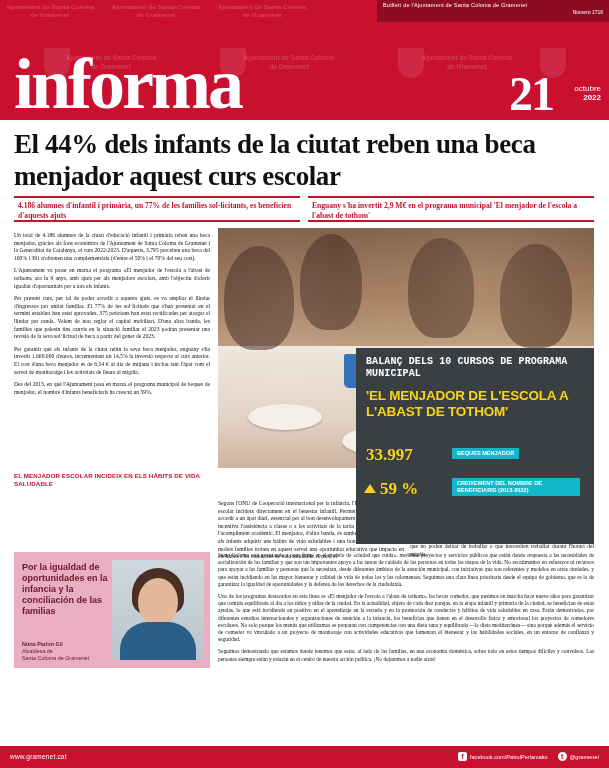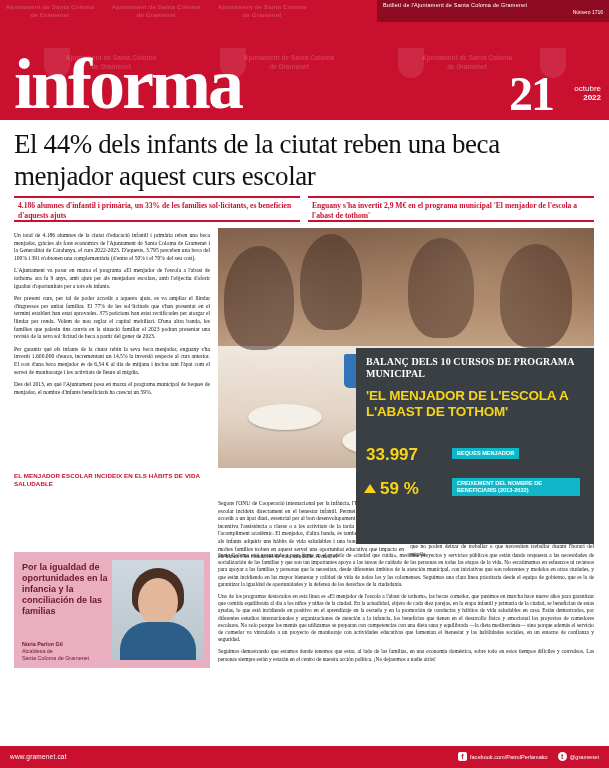--- a/index.html
+++ b/index.html
@@ -97,21 +97,21 @@
     text-align: right;
   }
   .masthead .monthyear .y { font-weight: bold; }
 
   
   .headline {
     position: absolute; left: 14px; top: 128px;
     width: 580px;
     color: #111111;
     font-family: "Liberation Serif", serif;
-    font-weight: normal;
+    font-weight: bold;
     font-size: 27px;
     line-height: 32px;
     letter-spacing: -0.4px;
   }
 
   
   .subheads {
     position: absolute; left: 14px; top: 196px;
     width: 580px; height: 26px;
   }
@@ -195,42 +195,42 @@
   
   .balanc {
     position: absolute; left: 356px; top: 348px;
     width: 238px; height: 196px;
     background: #3a3f44;
     color: #ffffff;
     overflow: hidden;
   }
   .balanc .title {
     position: absolute; left: 10px; top: 8px; width: 218px;
-    font-family: Liberation Serif, serif;
+    font-family: Liberation Mono, monospace;
     font-weight: bold;
     font-size: 10px;
     line-height: 12px;
     letter-spacing: .1px;
   }
   .balanc .slogan {
     position: absolute; left: 10px; top: 40px; width: 218px;
     color: #f7d417;
     font-family: "Liberation Sans", sans-serif;
     font-weight: bold;
     font-size: 13.5px;
     line-height: 16px;
     letter-spacing: -0.2px;
   }
   .stat {
     position: absolute; left: 0; width: 238px; height: 30px;
   }
   .stat .val {
     position: absolute; left: 10px; top: 2px;
     color: #f7d417;
-    font-family: Liberation Sans, sans-serif;
+    font-family: Liberation Serif, serif;
     font-weight: bold;
     font-size: 17px;
     line-height: 22px;
   }
   .stat .tag {
     position: absolute; top: 6px;
     background: #10b7c8;
     color: #ffffff;
     font-family: "Liberation Sans", sans-serif;
     font-weight: bold;
@@ -383,21 +383,21 @@
     <div class="bignum">21</div>
     <div class="monthyear">
       <div>octubre</div>
       <div class="y">2022</div>
     </div>
   </div>
 
   <div class="headline">El 44% dels infants de la ciutat reben una beca menjador aquest curs escolar</div>
 
   <div class="subheads">
-    <div class="sub left">4.186 alumnes d'infantil i primària, un 33% de les famílies sol·licitants, es beneficien d'aquests ajuts</div>
+    <div class="sub left">4.186 alumnes d'infantil i primària, un 77% de les famílies sol·licitants, es beneficien d'aquests ajuts</div>
     <div class="sub right">Enguany s'ha invertit 2,9 M€ en el programa municipal 'El menjador de l'escola a l'abast de tothom'</div>
   </div>
 
   <div class="photo">
     <div class="wall"></div>
     <div class="tablecloth"></div>
     <div class="kid" style="left:6px;   top:18px; width:70px; height:104px;"></div>
     <div class="kid" style="left:82px;  top:6px;  width:62px; height:96px;"></div>
     <div class="kid" style="left:190px; top:10px; width:66px; height:100px;"></div>
     <div class="kid" style="left:282px; top:16px; width:72px; height:104px;"></div>

